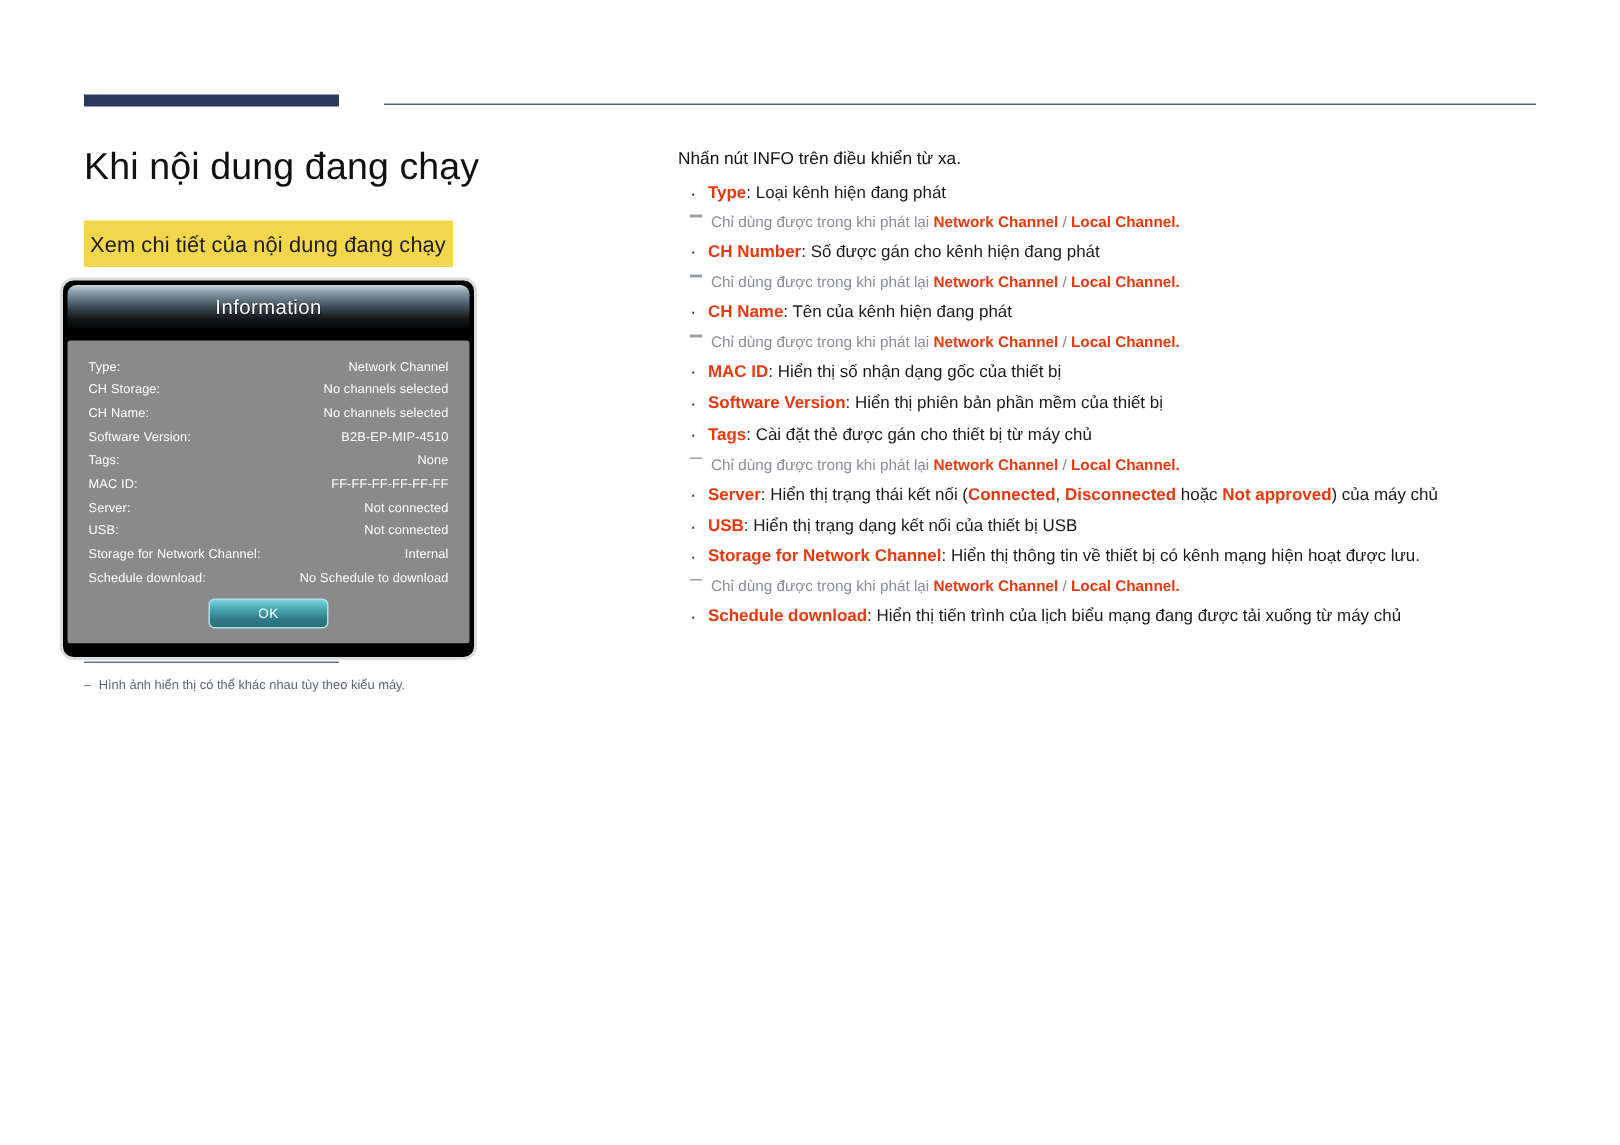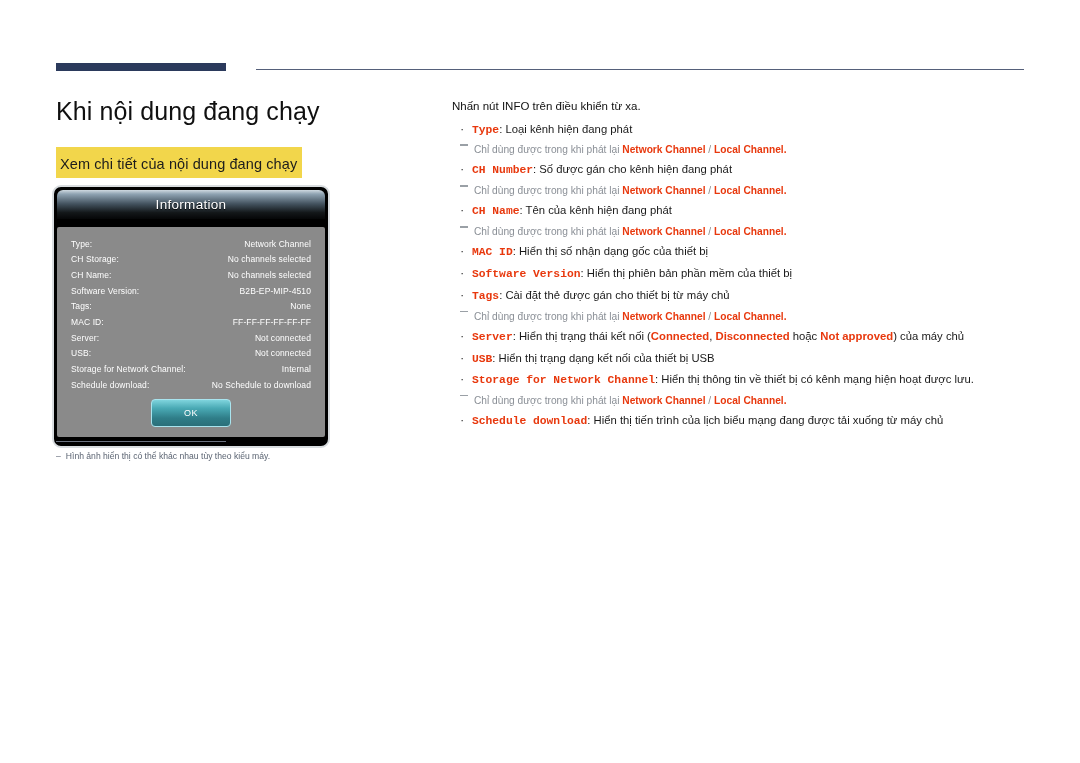--- a/index.html
+++ b/index.html
@@ -29,21 +29,21 @@
     color:#1c1c1c;
     font-size:14.5px;
     font-weight:400;
     padding:9px 5px 4px 4px;
     line-height:1.2;
     letter-spacing:.1px;
   }
 
   
   .osd{
-    position:absolute;left:52px;top:185px;width:278px;
+    position:absolute;left:40px;top:185px;width:278px;
     background:#000;
     border:2px solid #d9dde0;
     border-radius:9px;
     padding:3px;
     box-sizing:border-box;
   }
   .osd-title{
     height:29px;
     background:linear-gradient(180deg,#cfd9e0 0%,#8fa3b2 14%,#43525e 48%,#131719 78%,#050607 100%);
     border-radius:6px 6px 0 0;
@@ -62,21 +62,21 @@
     font-size:8.5px;color:#ffffff;
     line-height:1;
     padding:3.6px 3px 3.6px 3px;
     letter-spacing:.1px;
     gap:20px;
   }
   .osd-row .k{white-space:nowrap;}
   .osd-row .v{white-space:nowrap;text-align:right;}
   .osd-btnwrap{display:flex;justify-content:center;padding:6px 0 3px 0;background:#8a8a8a;}
   .osd-btn{
-    width:80px;height:28px;
+    width:80px;height:20px;
     border:1px solid #a9e4ee;
     border-radius:4px;
     background:linear-gradient(180deg,#7fd4dd 0%,#49a9b4 32%,#2f7d88 70%,#2a6f79 100%);
     color:#ffffff;font-size:9px;letter-spacing:.4px;
     display:flex;align-items:center;justify-content:center;
     box-sizing:border-box;
   }
   .osd-bottom{height:6px;background:#000;}
 
   
@@ -100,21 +100,21 @@
     line-height:1.34;
     color:#1a1a1a;
     padding-left:20px;
     margin-bottom:5.6px;
   }
   li.bullet::before{
     content:"\00B7";
     position:absolute;left:8px;top:-1px;
     color:#3a3a3a;font-size:13px;line-height:1.3;
   }
-  .term{color:#e8380d;font-weight:bold;font-family:Liberation Mono, monospace;}
+  .term{color:#e8380d;font-weight:bold;}
   .kw{color:#e8380d;font-weight:bold;}
   .sep{color:#8a8a8a;}
 
   .subnote{
     font-size:10.2px;
     color:#8a8f96;
     line-height:1.3;
     padding-left:22px;
     margin:3px 0 6px 0;
     position:relative;

